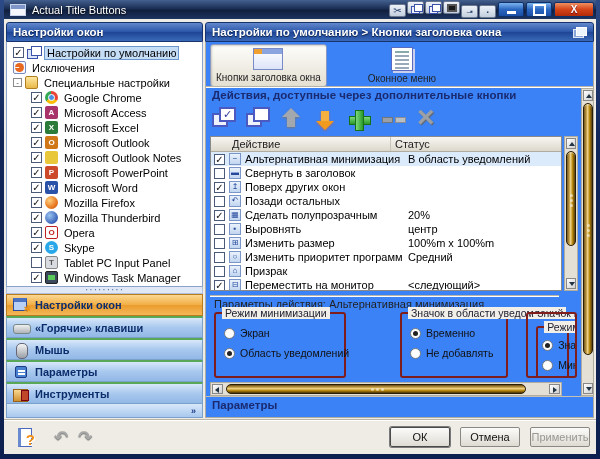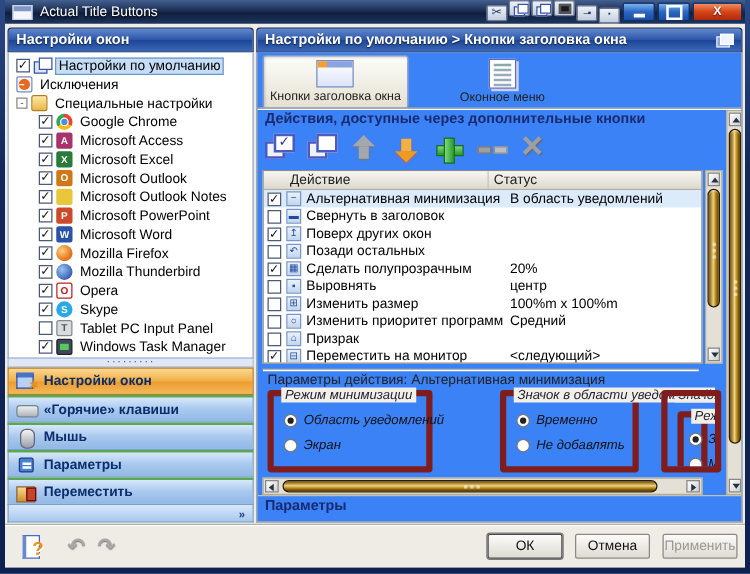--- a/index.html
+++ b/index.html
@@ -154,21 +154,21 @@
             background:linear-gradient(90deg,#6a4c14,#c8a24a 30%,#ecd28a 45%,#b8860b 70%,#4a3408);
             box-shadow:inset 0 1px 1px rgba(255,255,255,.5); }
   .vthumb::after { content:""; position:absolute; left:3px; top:50%; width:3px; height:3px; background:#fff8; border-radius:50%;
             box-shadow:0 -5px 0 #fff8, 0 5px 0 #fff8; }
   .vscroll.inner .vthumb { top:14px; height:95px; }
   .vscroll.outer .vthumb { top:14px; height:252px; }
   
   .params-label { position:absolute; left:4px; right:34px; top:253px; border-top:1px solid #b8b4a8; box-shadow:0 1px 0 #fff inset;
                   padding:2px 0 0 4px; font-size:11px; color:#222; }
   .groups { position:absolute; left:8px; top:270px; right:16px; height:66px; display:flex; gap:18px; }
-  .fgroup { border:5px solid #7f1d1d; border-radius:3px; position:relative; padding:10px 6px 2px 8px; font-size:10.5px;font-style:italic; }
+  .fgroup { border:2px solid #7f1d1d; border-radius:3px; position:relative; padding:10px 6px 2px 8px; font-size:10.5px; }
   .fgroup > .legend { position:absolute; top:-7px; left:6px; background:#f1efe8; padding:0 3px; white-space:nowrap; color:#223; }
   .fgroup.g0 { width:132px; } .fgroup.g1 { width:150px;margin-left:36px; } .fgroup.g2 { width:66px; overflow:hidden; padding-top:6px; }
   .fgroup.g2 .legend { overflow:hidden; max-width:62px; }
   .fgroup.inner { margin-top:6px; padding:8px 2px 2px 4px; border-radius:3px; }
   .radio-row { display:flex; align-items:center; gap:5px; margin:3px 0 8px 0; white-space:nowrap; color:#111; }
   .radio { width:11px; height:11px; border-radius:50%; border:1px solid #707880; background:#fff; position:relative; flex:0 0 auto; }
   .radio.sel::after { content:""; position:absolute; left:2px; top:2px; width:5px; height:5px; border-radius:50%; background:#222; }
   
   .hscroll { position:absolute; left:4px; top:340px; width:352px; height:14px; background:#e4e0d6; border:1px solid #b0aca0; }
   .hbtn { position:absolute; top:1px; width:11px; height:10px; background:linear-gradient(135deg,#fff,#d0d0d0); border:1px solid #888; }
@@ -323,21 +323,21 @@
           <div class="nav-btn">
             <span class="nicon mouse-icon"></span>
             <span>Мышь</span>
           </div>
           <div class="nav-btn">
             <span class="nicon options-icon"></span>
             <span>Параметры</span>
           </div>
           <div class="nav-btn">
             <span class="nicon tools-icon"></span>
-            <span>Переместить</span>
+            <span>Инструменты</span>
           </div>
         </div>
       <div class="chevron-bar">
           <span>»</span>
         </div>
     </div>
 
     <div class="right-col">
       <div class="panel-header">
         <span>Настройки по умолчанию &gt; Кнопки заголовка окна</span>
@@ -446,26 +446,26 @@
           <span class="sbtn up top"></span>
           <span class="vthumb"></span>
           <span class="sbtn down bottom"></span>
         </div>
 
         <div class="params-label">Параметры действия: Альтернативная минимизация</div>
         <div class="groups" id="groups">
             <div class="fgroup g0">
               <span class="legend">Режим минимизации</span>
               <div class="radio-row">
+                <span class="radio"></span>
+                <span>Экран</span>
+              </div>
+              <div class="radio-row">
                 <span class="radio sel"></span>
                 <span>Область уведомлений</span>
-              </div>
-              <div class="radio-row">
-                <span class="radio"></span>
-                <span>Экран</span>
               </div>
             </div>
             <div class="fgroup g1">
               <span class="legend">Значок в области уведомлений</span>
               <div class="radio-row">
                 <span class="radio sel"></span>
                 <span>Временно</span>
               </div>
               <div class="radio-row">
                 <span class="radio"></span>

